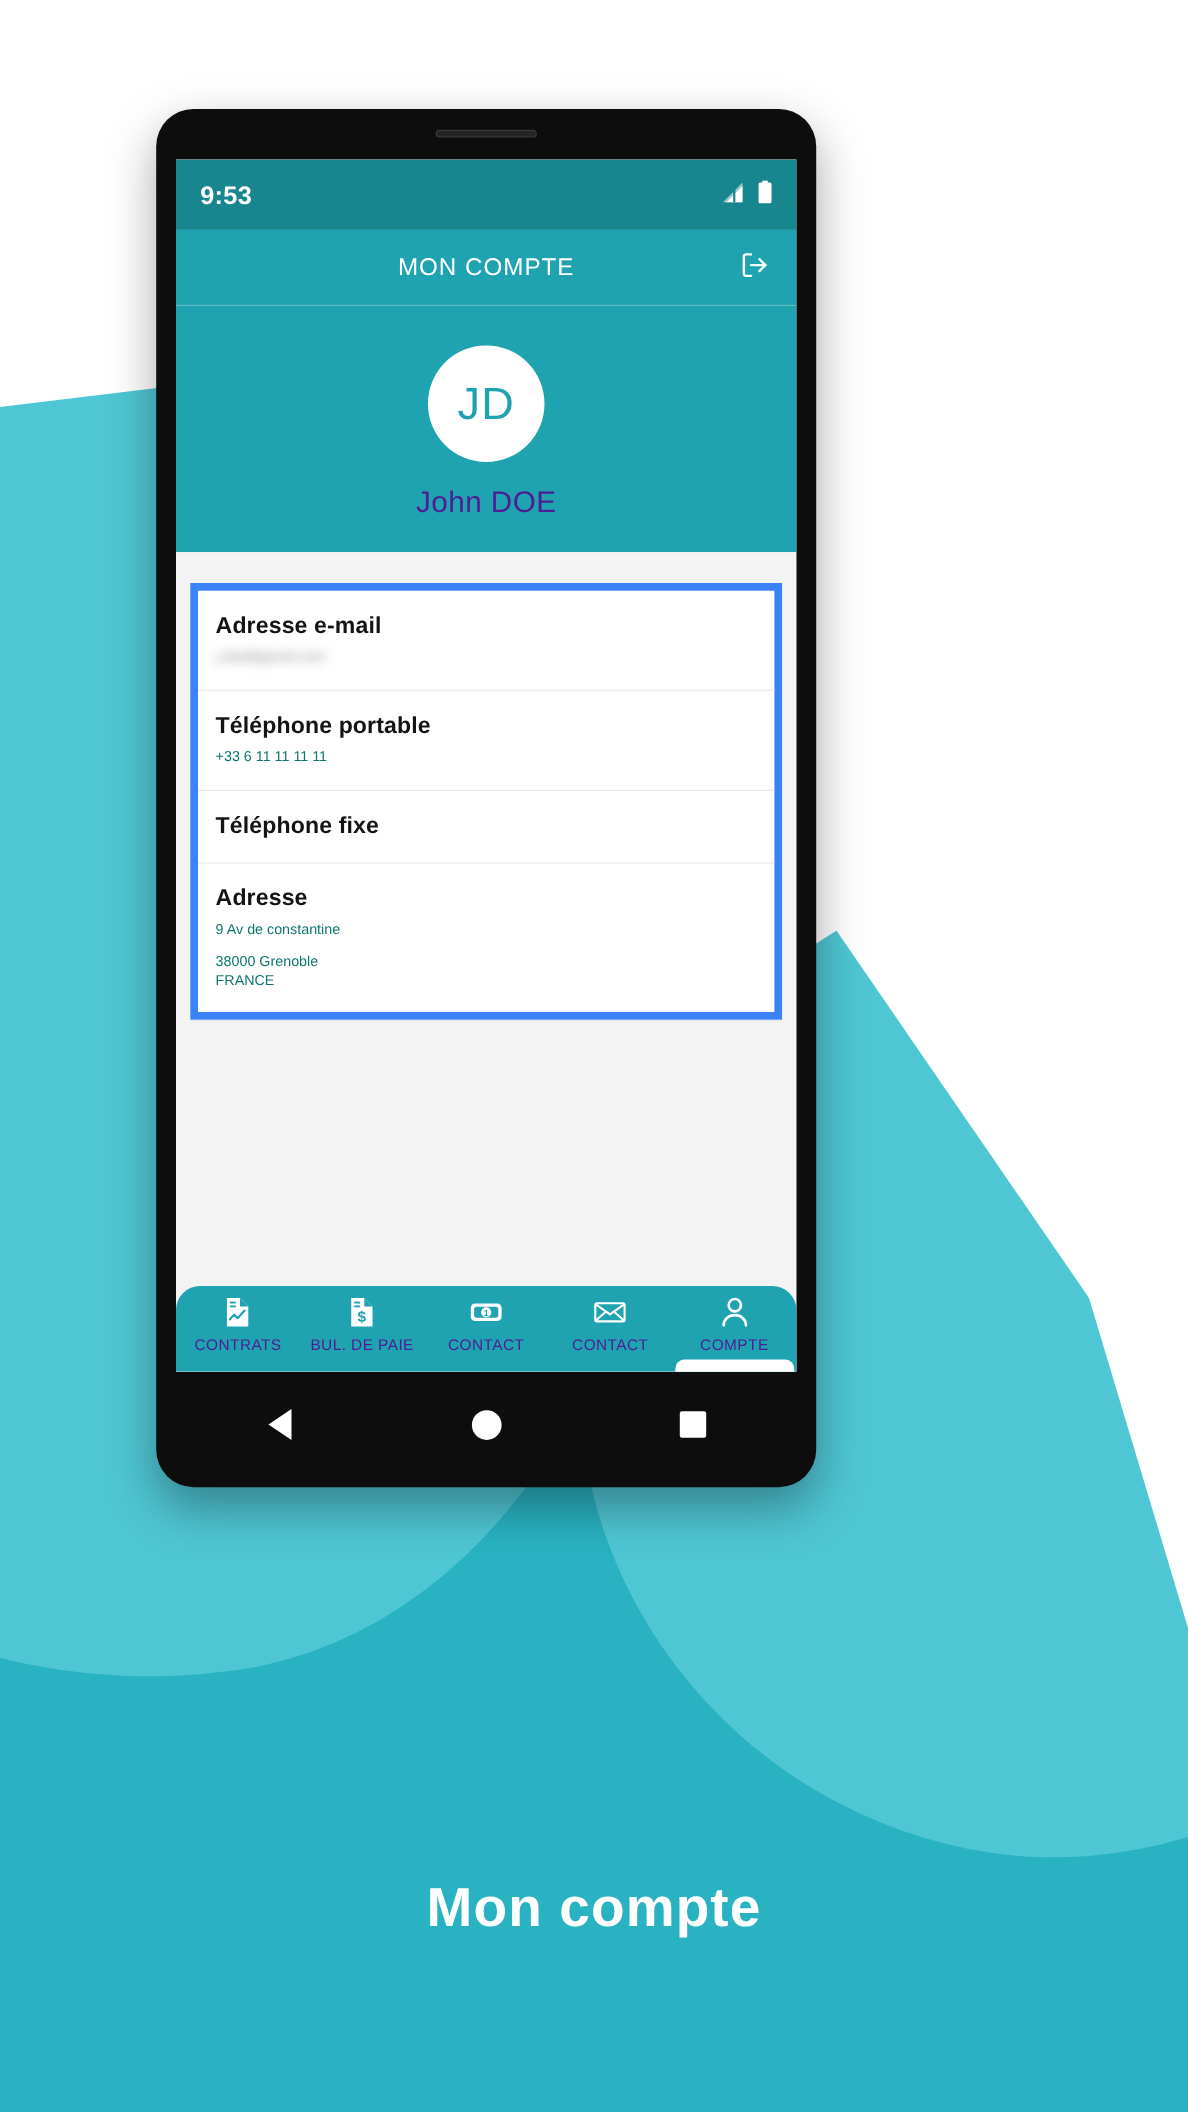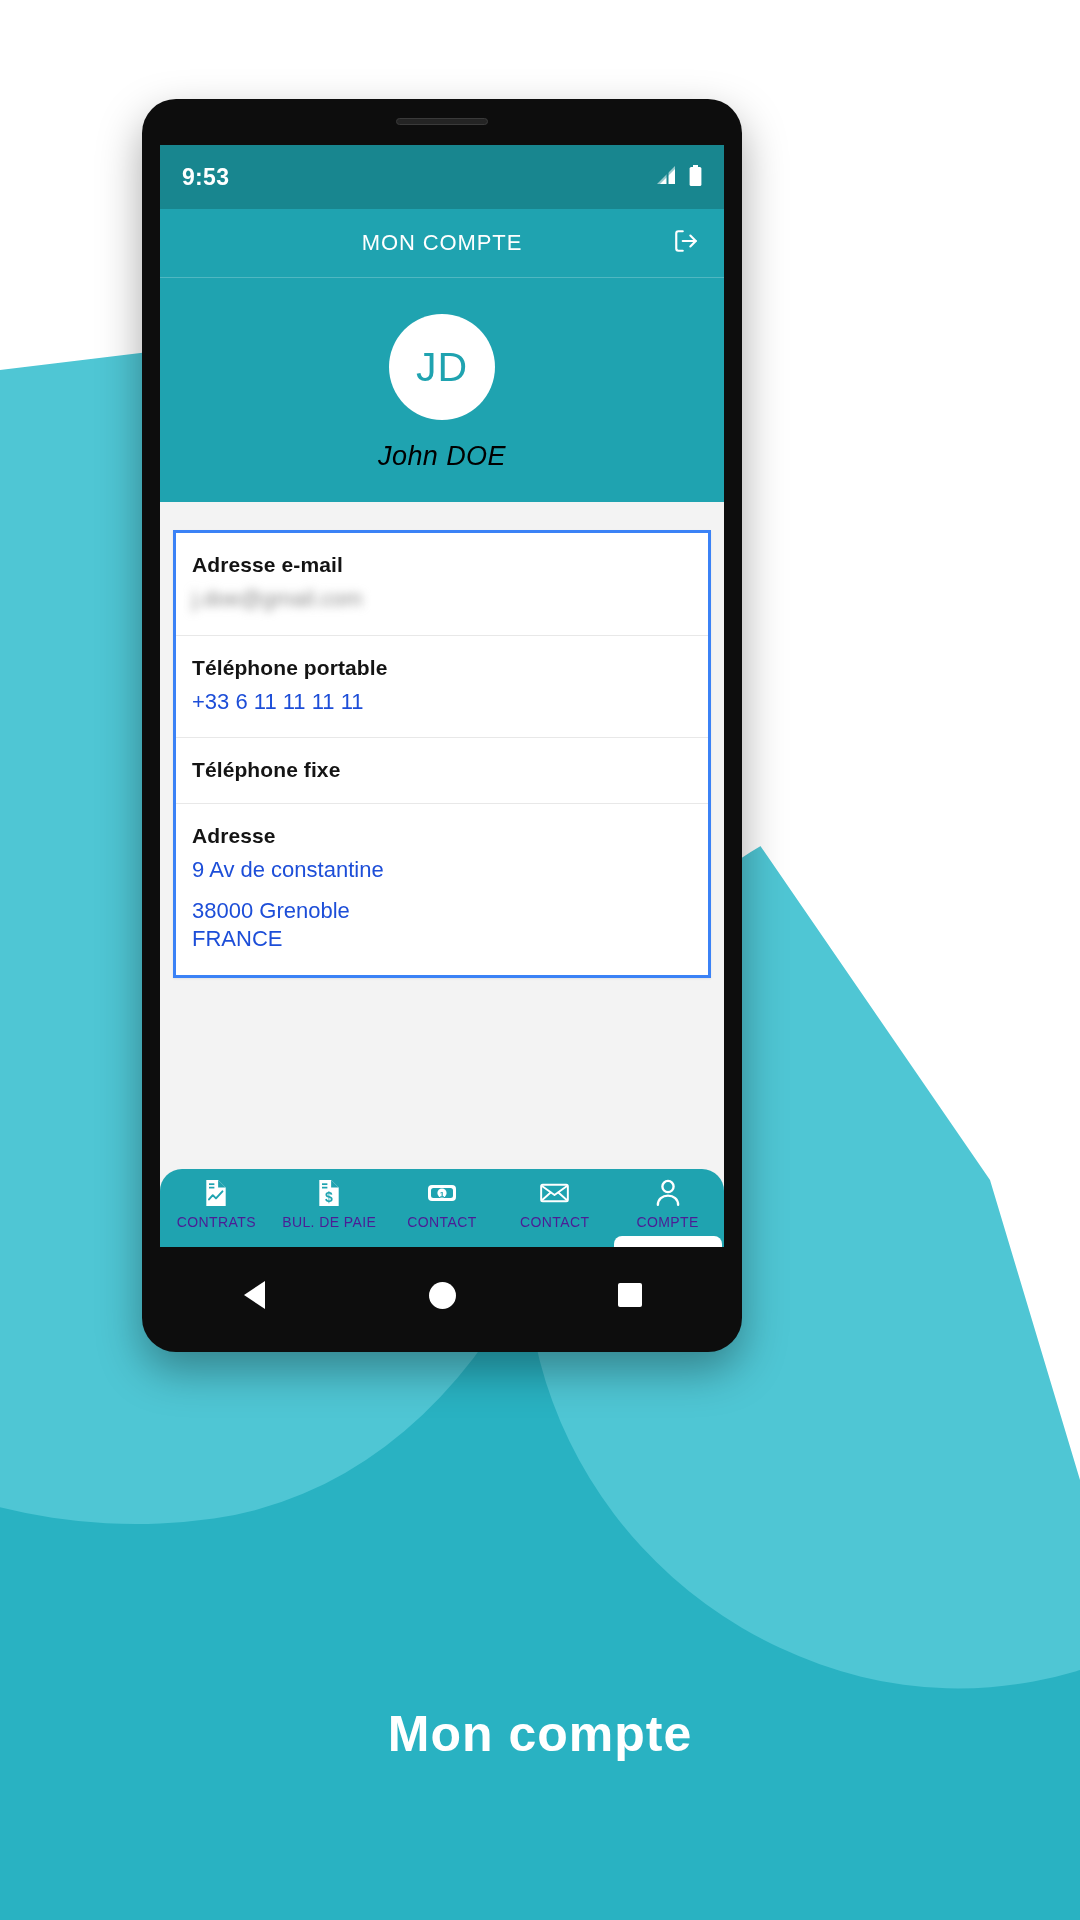--- a/index.html
+++ b/index.html
@@ -163,52 +163,51 @@
     background: #ffffff;
     display: flex;
     align-items: center;
     justify-content: center;
     color: #1FA3B0;
     font-size: 41px;
     letter-spacing: 1px;
   }
   .profile-name {
     margin-top: 21px;
-    color: #000000;
+    color: #4c1d95;
     font-size: 27px;
     letter-spacing: 0.4px;
-    font-style: italic;
   }
 
   
   .content {
     background: #f3f3f3;
     height: 100%;
     padding: 28px 13px 0 13px;
   }
   .info-card {
     background: #ffffff;
-    border: 3px solid #3b82f6;
+    border: 7px solid #3b82f6;
     box-shadow: 0 1px 2px rgba(0,0,0,0.07);
   }
   .info-row {
     padding: 20px 16px 21px 16px;
     border-bottom: 1px solid #e8e8e8;
   }
   .info-row:last-child { border-bottom: none; }
   .info-label {
     font-size: 21px;
     font-weight: bold;
     color: #141414;
     letter-spacing: 0.1px;
   }
   .info-value {
     margin-top: 8px;
-    font-size: 22px;
-    color: #1d4ed8;
+    font-size: 13px;
+    color: #0f766e;
     line-height: 1.3;
   }
   .info-value.redacted {
     filter: blur(5px);
     color: #8a8a8a;
     user-select: none;
   }
 
   
   .bottom-nav {

